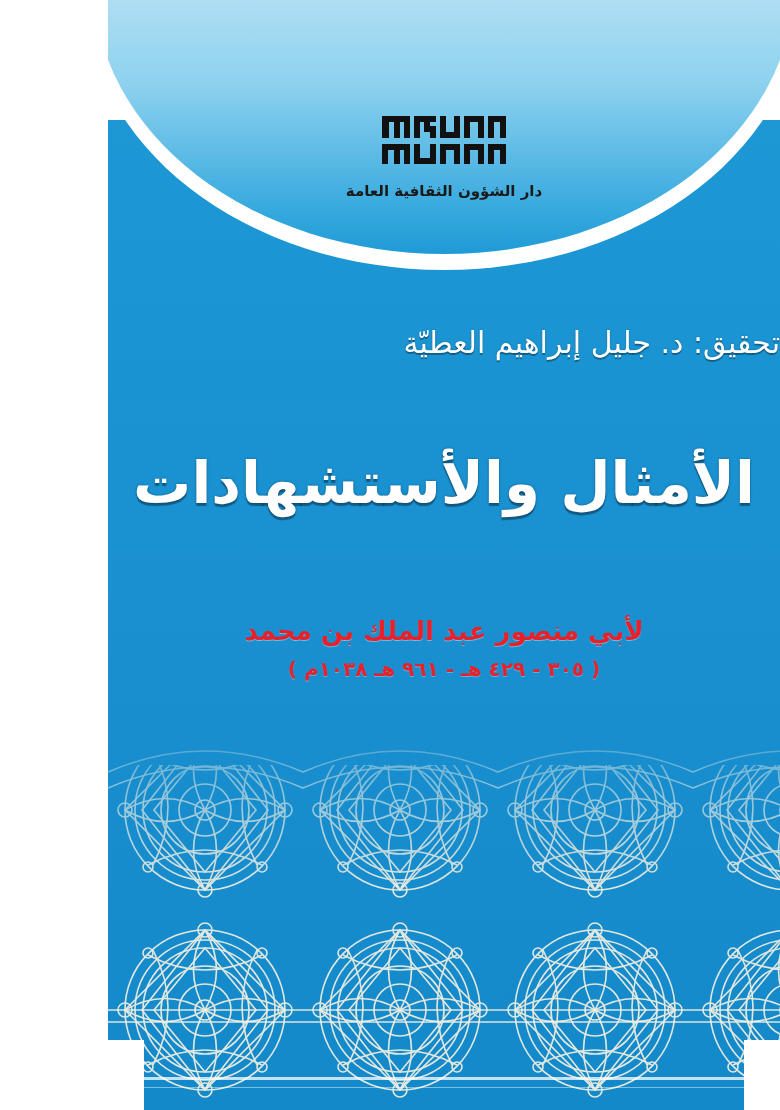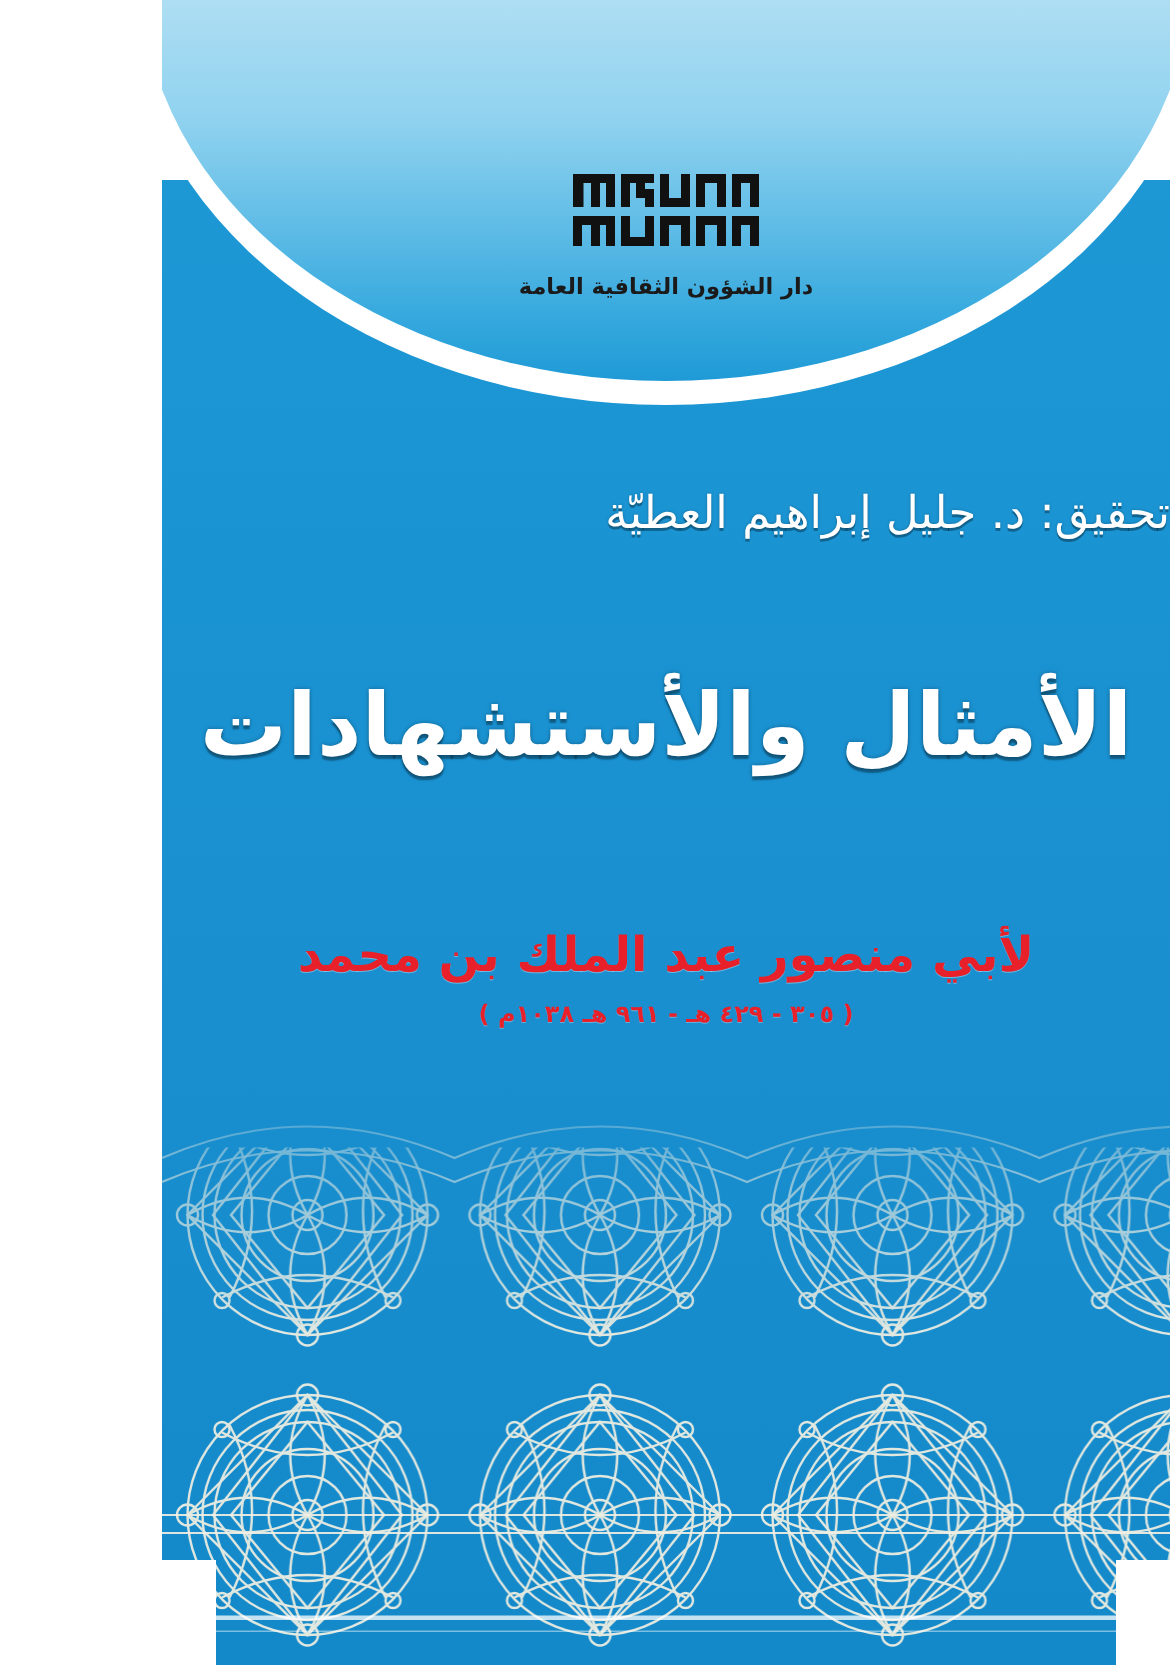--- a/index.html
+++ b/index.html
@@ -137,28 +137,28 @@
   .author {
     position: absolute;
     top: 612px;
     left: 0;
     right: 0;
     text-align: center;
     color: #e8202a;
     z-index: 6;
   }
   .author-line {
-    font-size: 32px;
+    font-size: 26px;
     font-weight: bold;
     line-height: 1.5;
     text-shadow: 0 1px 0 rgba(255,255,255,0.35);
   }
   .author-dates {
     margin-top: 6px;
-    font-size: 16px;
+    font-size: 20px;
     font-weight: bold;
     text-shadow: 0 1px 0 rgba(255,255,255,0.30);
   }
 
   
   .ornament {
     position: absolute;
     left: 0;
     bottom: 0;
     width: 780px;

